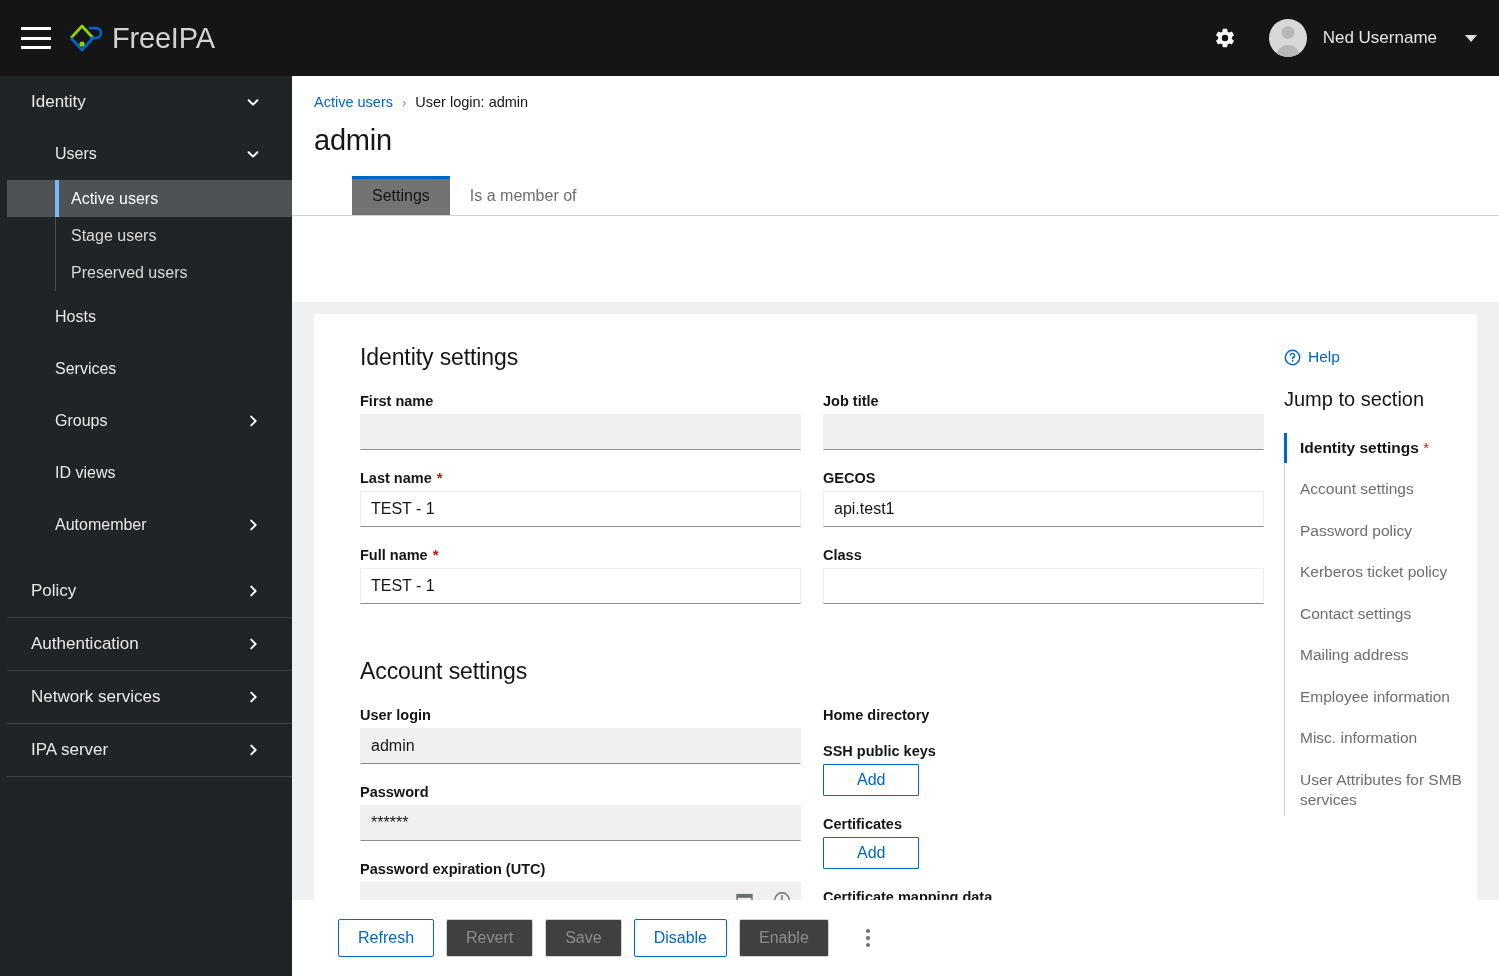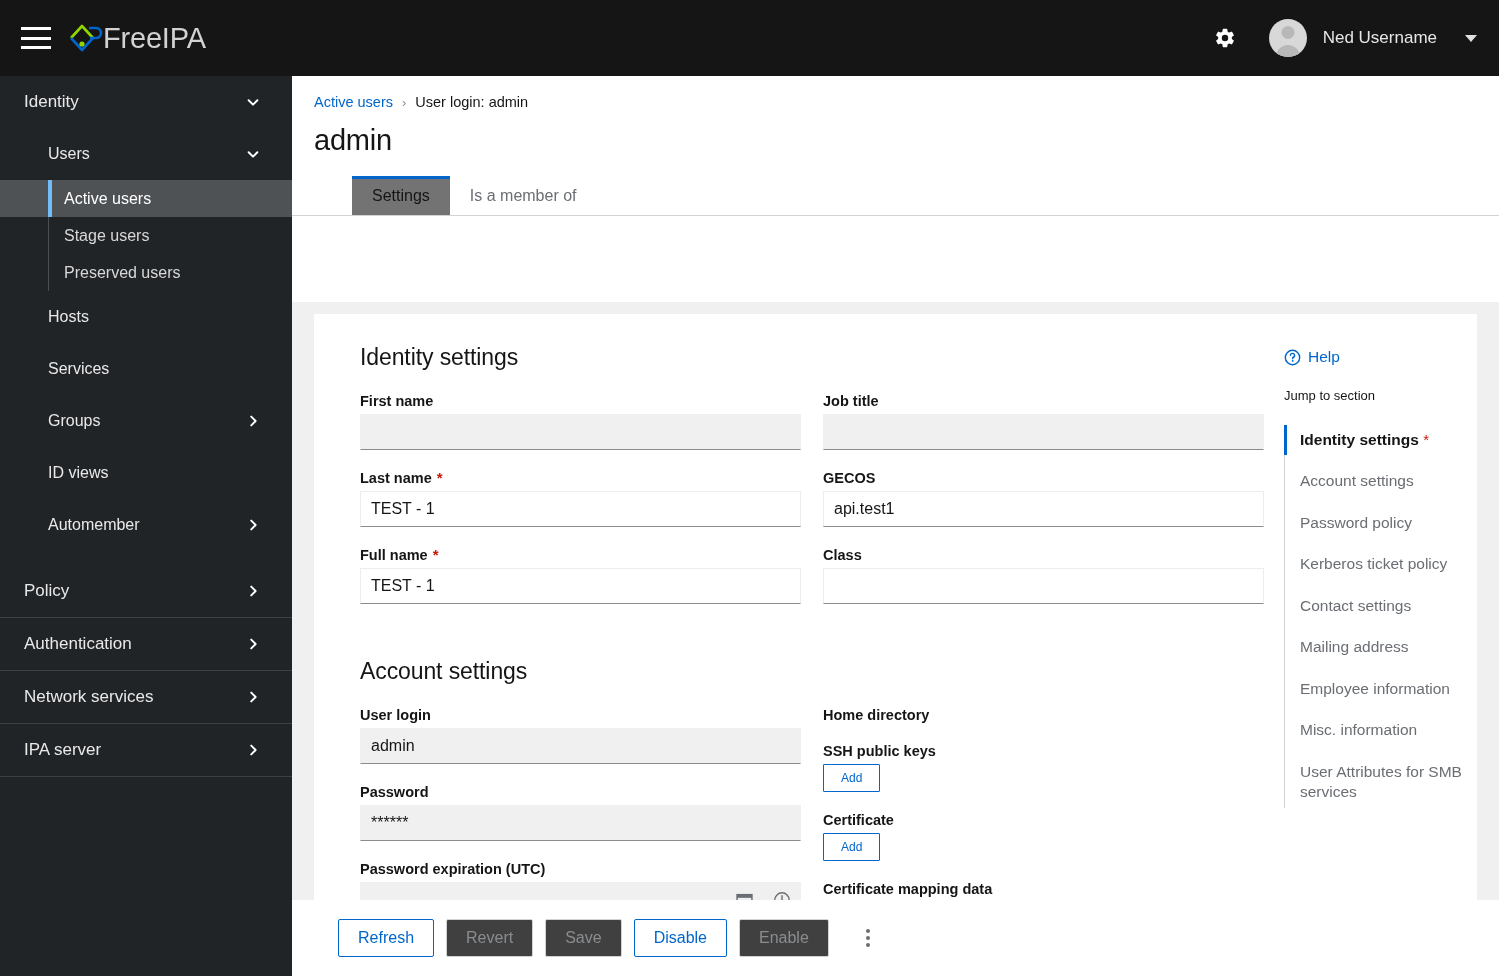--- a/index.html
+++ b/index.html
@@ -13,21 +13,21 @@
   .masthead {
     position: absolute; top: 0; left: 0; width: 1499px; height: 76px;
     background: #151515; display: flex; align-items: center;
   }
   .hamburger {
     width: 30px; height: 22px; margin-left: 21px; margin-right: 16px;
     display: flex; flex-direction: column; justify-content: space-between;
     cursor: pointer;
   }
   .hamburger span { display: block; height: 3px; width: 100%; background: #fff; }
-  .brand { display: flex; align-items: center; }
+  .brand { display: flex; align-items: center; gap: 9px; }
   .brand-mark { width: 36px; height: 36px; }
   .brand-text {
     color: #d2d2d2; font-size: 29px; letter-spacing: -0.2px; font-weight: 400;
   }
   .masthead-right {
     margin-left: auto; display: flex; align-items: center; padding-right: 22px;
   }
   .gear-btn {
     width: 40px; height: 40px; display: flex; align-items: center; justify-content: center;
     cursor: pointer; margin-right: 24px;
@@ -47,21 +47,21 @@
   .username { color: #e6e6e6; font-size: 17px; margin-right: 28px; }
   .caret-down {
     width: 0; height: 0; border-left: 6px solid transparent;
     border-right: 6px solid transparent; border-top: 7px solid #e0e0e0;
     cursor: pointer;
   }
 
   
   .sidebar {
     position: absolute; top: 76px; left: 0; width: 292px; height: 900px;
-    background: #212427; overflow: hidden;
+    background: #212427; overflow: hidden; padding-left: 7px;
   }
   .nav-group { border-bottom: 1px solid #3c4043; }
   .nav-group.first { border-bottom: none; }
   .nav-item {
     display: flex; align-items: center; justify-content: space-between;
     padding: 0 32px 0 24px; height: 52px; color: #e9e9e9; font-size: 17px;
     cursor: pointer;
   }
   .nav-item.sub { padding-left: 48px; font-size: 16px; gap: 32px; }
   .nav-sublist { position: relative; }
@@ -147,37 +147,37 @@
     background: #f0f0f0; border: 1px solid #f0f0f0;
     border-bottom: 1px solid #8a8d90; color: #151515;
   }
   .input-wrap { position: relative; }
   .input-icons {
     position: absolute; right: 10px; top: 0; height: 36px;
     display: flex; align-items: center; gap: 20px;
   }
   .hint { font-size: 14.5px; color: #151515; margin-top: 7px; }
   .btn-add {
-    background: #fff; border: 1px solid #06c; color: #06c; font-size: 12px;
-    padding: 6px 17px; cursor: pointer; font-family: inherit; border-radius: 1px;
+    background: #fff; border: 1px solid #06c; color: #06c; font-size: 16px;
+    padding: 6px 33px; cursor: pointer; font-family: inherit; border-radius: 1px;
   }
   .btn-add.disabled {
     background: #d2d2d2; border: 1px solid #d2d2d2; color: #8a8d90;
     cursor: default;
   }
 
   
   .jump {
     width: 213px; padding-top: 4px; padding-left: 20px;
   }
   .help-row {
     display: flex; align-items: center; gap: 7px; color: #06c; font-size: 15.5px;
     cursor: pointer; margin-bottom: 22px;
   }
-  .jump-heading { font-size: 13px; color: #151515; margin-bottom: 22px; }
+  .jump-heading { font-size: 20px; color: #151515; margin-bottom: 22px; }
   .jump-list { position: relative; padding-left: 16px; }
   .jump-list:before {
     content: ""; position: absolute; left: 0; top: 0; bottom: 0; width: 1px;
     background: #d2d2d2;
   }
   .jump-item {
     font-size: 15.5px; color: #6a6e73; line-height: 1.32; padding: 5px 0 5px 0;
     margin-bottom: 11px; cursor: pointer; position: relative;
   }
   .jump-item.active { color: #151515; font-weight: bold; }
@@ -467,21 +467,21 @@
 
               <div class="field">
                 <div class="field-label">
                   <span>SSH public keys</span>
                 </div>
                 <button class="btn-add">Add</button>
               </div>
 
               <div class="field">
                 <div class="field-label">
-                  <span>Certificate</span>
+                  <span>Certificates</span>
                 </div>
                 <button class="btn-add">Add</button>
               </div>
 
               <div class="field">
                 <div class="field-label">
                   <span>Certificate mapping data</span>
                 </div>
                 <button class="btn-add disabled">Add</button>
               </div>

